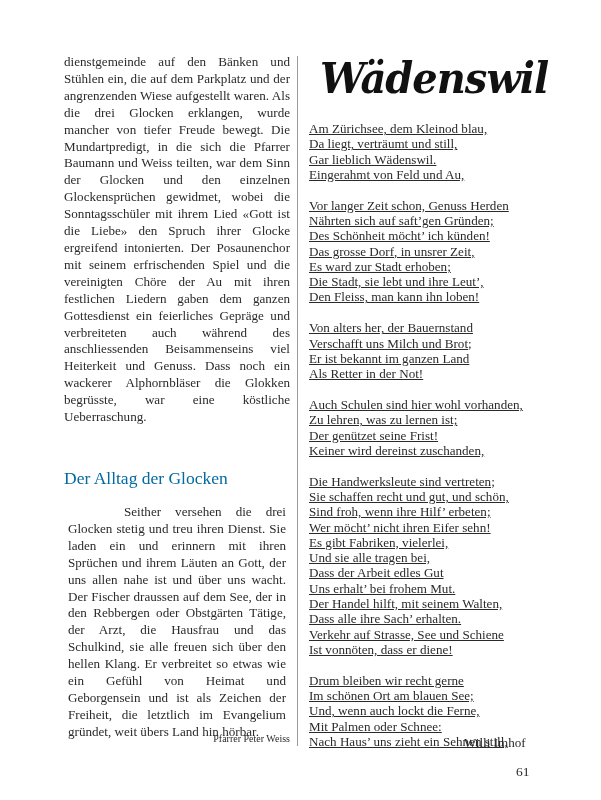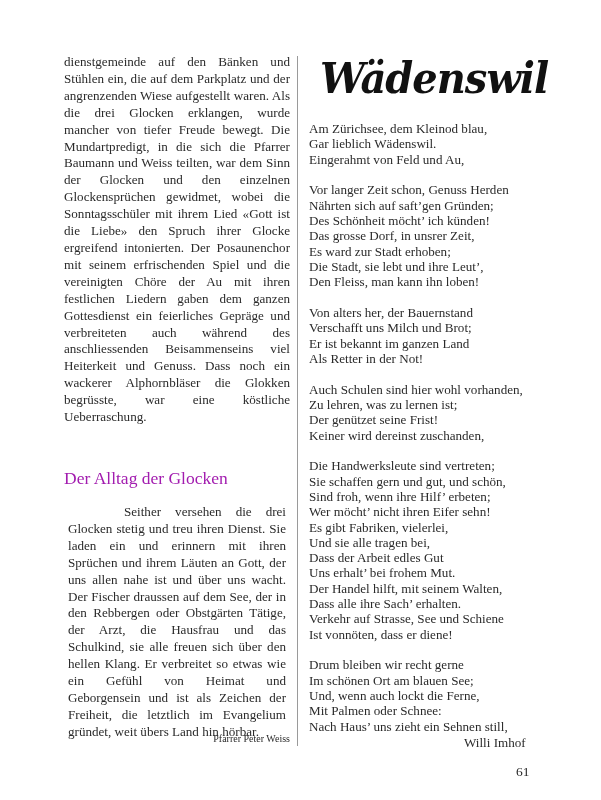--- a/index.html
+++ b/index.html
@@ -8,21 +8,21 @@
       font-family: "Liberation Serif", "DejaVu Serif", serif; color: #2a2a2a;
     }
     .page { position: absolute; left: 0; top: 0; width: 601px; height: 584px; }
     .left-col {
       position: absolute; left: 64px; top: 54px; width: 226px;
       font-size: 13.1px; line-height: 16.9px; text-align: justify;
     }
     .left-col p { margin: 0; }
     .heading {
       position: absolute; left: 64px; top: 468px; font-size: 17.5px; font-weight: normal;
-      margin: 0; color: #a21caf;
+      margin: 0; color: #0369a1;
     }
     .left-col2 {
       position: absolute; left: 64px; top: 500px; width: 226px;
       font-size: 13.1px; line-height: 16.9px; text-align: justify;
     }
     .left-col2 p { margin: 4px; text-indent: 56px; }
     .sig-left { position: absolute; right: 311px; top: 733px; font-size: 10px; }
     .divider {
       position: absolute; left: 297px; top: 56px; width: 1px; height: 690px; background: #9a9a9a;
     }
@@ -32,21 +32,21 @@
     .title-text {
       font-family: "DejaVu Serif", serif; font-style: italic; font-weight: bold;
       font-size: 40px; letter-spacing: -1px; color: #111; transform: scaleY(1.05);
       display: inline-block; position: absolute; left: 14px; top: 2px;
     }
     .poem {
       position: absolute; left: 309px; top: 121px; width: 240px;
       font-size: 13.1px; line-height: 15.3px;
     }
     .stanza { margin: 0 0 15.5px 0; }
-    .stanza .line { display: block; white-space: nowrap; }
+    .stanza .line { display: block; white-space: nowrap; text-decoration: underline; }
     .sig-right { position: absolute; left: 464px; top: 735px; font-size: 13.1px; }
     .page-num { position: absolute; left: 516px; top: 764px; font-size: 13.5px; }
   </style>
 </head>
 <body>
 
 <div class="page">
   <div class="left-col">
     <p>dienstgemeinde auf den Bänken und Stühlen ein, die auf dem Parkplatz und der angrenzenden Wiese aufgestellt waren. Als die drei Glocken erklangen, wurde mancher von tiefer Freude bewegt. Die Mundartpredigt, in die sich die Pfarrer Baumann und Weiss teilten, war dem Sinn der Glocken und den einzelnen Glockensprüchen gewidmet, wobei die Sonntagsschüler mit ihrem Lied «Gott ist die Liebe» den Spruch ihrer Glocke ergreifend intonierten. Der Posaunenchor mit seinem erfrischenden Spiel und die vereinigten Chöre der Au mit ihren festlichen Liedern gaben dem ganzen Gottesdienst ein feierliches Gepräge und verbreiteten auch während des anschliessenden Beisammenseins viel Heiterkeit und Genuss. Dass noch ein wackerer Alphornbläser die Glokken begrüsste, war eine köstliche Ueberraschung.</p>
   </div>
@@ -61,20 +61,21 @@
 
   <div class="divider"></div>
 
   <div class="title">
     <span class="title-text">Wädenswil</span>
   </div>
 
   <div class="poem" id="poem">
       <div class="stanza">
         <span class="line">Am Zürichsee, dem Kleinod blau,</span>
+        <span class="line">Da liegt, verträumt und still,</span>
         <span class="line">Gar lieblich Wädenswil.</span>
         <span class="line">Eingerahmt von Feld und Au,</span>
       </div>
       <div class="stanza">
         <span class="line">Vor langer Zeit schon, Genuss Herden</span>
         <span class="line">Nährten sich auf saft’gen Gründen;</span>
         <span class="line">Des Schönheit möcht’ ich künden!</span>
         <span class="line">Das grosse Dorf, in unsrer Zeit,</span>
         <span class="line">Es ward zur Stadt erhoben;</span>
         <span class="line">Die Stadt, sie lebt und ihre Leut’,</span>
@@ -87,21 +88,21 @@
         <span class="line">Als Retter in der Not!</span>
       </div>
       <div class="stanza">
         <span class="line">Auch Schulen sind hier wohl vorhanden,</span>
         <span class="line">Zu lehren, was zu lernen ist;</span>
         <span class="line">Der genützet seine Frist!</span>
         <span class="line">Keiner wird dereinst zuschanden,</span>
       </div>
       <div class="stanza">
         <span class="line">Die Handwerksleute sind vertreten;</span>
-        <span class="line">Sie schaffen gern und gut, und schön,</span>
+        <span class="line">Sie schaffen recht und gut, und schön,</span>
         <span class="line">Sind froh, wenn ihre Hilf’ erbeten;</span>
         <span class="line">Wer möcht’ nicht ihren Eifer sehn!</span>
         <span class="line">Es gibt Fabriken, vielerlei,</span>
         <span class="line">Und sie alle tragen bei,</span>
         <span class="line">Dass der Arbeit edles Gut</span>
         <span class="line">Uns erhalt’ bei frohem Mut.</span>
         <span class="line">Der Handel hilft, mit seinem Walten,</span>
         <span class="line">Dass alle ihre Sach’ erhalten.</span>
         <span class="line">Verkehr auf Strasse, See und Schiene</span>
         <span class="line">Ist vonnöten, dass er diene!</span>

